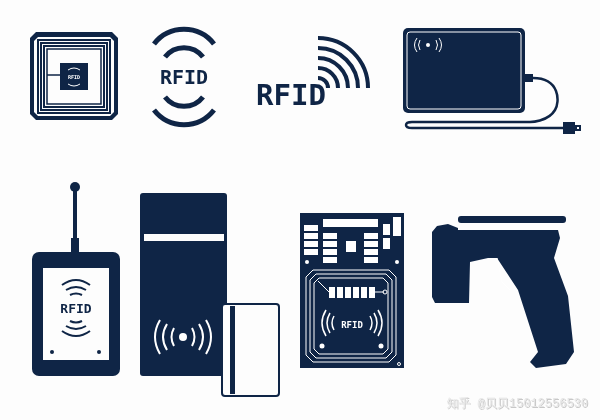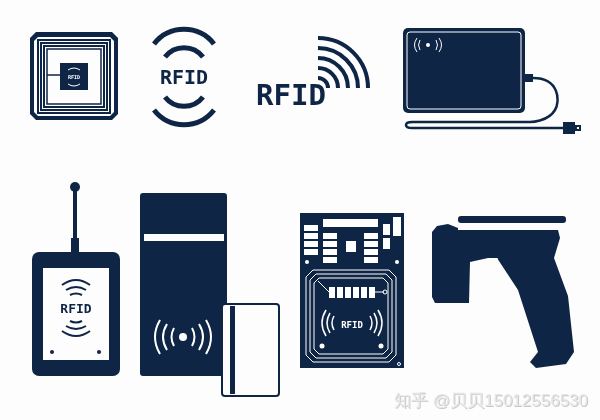--- a/index.html
+++ b/index.html
@@ -1,19 +1,19 @@
 <!DOCTYPE html>
 <html><head>
 <meta charset="utf-8">
 <style>
   html,body{margin:0;padding:0;}
   body{width:600px;height:420px;background:#fdfdfd;position:relative;overflow:hidden;font-family:"DejaVu Sans",sans-serif;}
   .art{position:absolute;left:0;top:0;width:600px;height:420px;}
   .rfid-text{font-family:"DejaVu Sans Mono",monospace;font-weight:bold;}
-  .wm{position:absolute;right:12px;bottom:8px;font-family:Liberation Sans, sans-serif;font-size:17px;color:#e6e6e6;text-shadow:1px 1px 0 #c8c8c8;letter-spacing:0px;white-space:nowrap;}
+  .wm{position:absolute;right:12px;bottom:8px;font-family:Liberation Mono, monospace;font-size:12px;color:#e6e6e6;text-shadow:1px 1px 0 #c8c8c8;letter-spacing:0px;white-space:nowrap;}
 </style>
 </head>
 <body>
 
 <svg class="art" viewBox="0 0 600 420" xmlns="http://www.w3.org/2000/svg">
 
   <g fill="none" stroke="#0f2546">
     <polygon points="36,32 112,32 118,38 118,114 112,120 36,120 30,114 30,38" fill="#0f2546" stroke="none"></polygon>
     <polygon points="38,37 110,37 114,41 114,112 110,116 38,116 34,112 34,41" fill="#fdfdfd" stroke="none"></polygon>
     <rect x="38" y="40" width="72" height="73" stroke-width="2"></rect>

